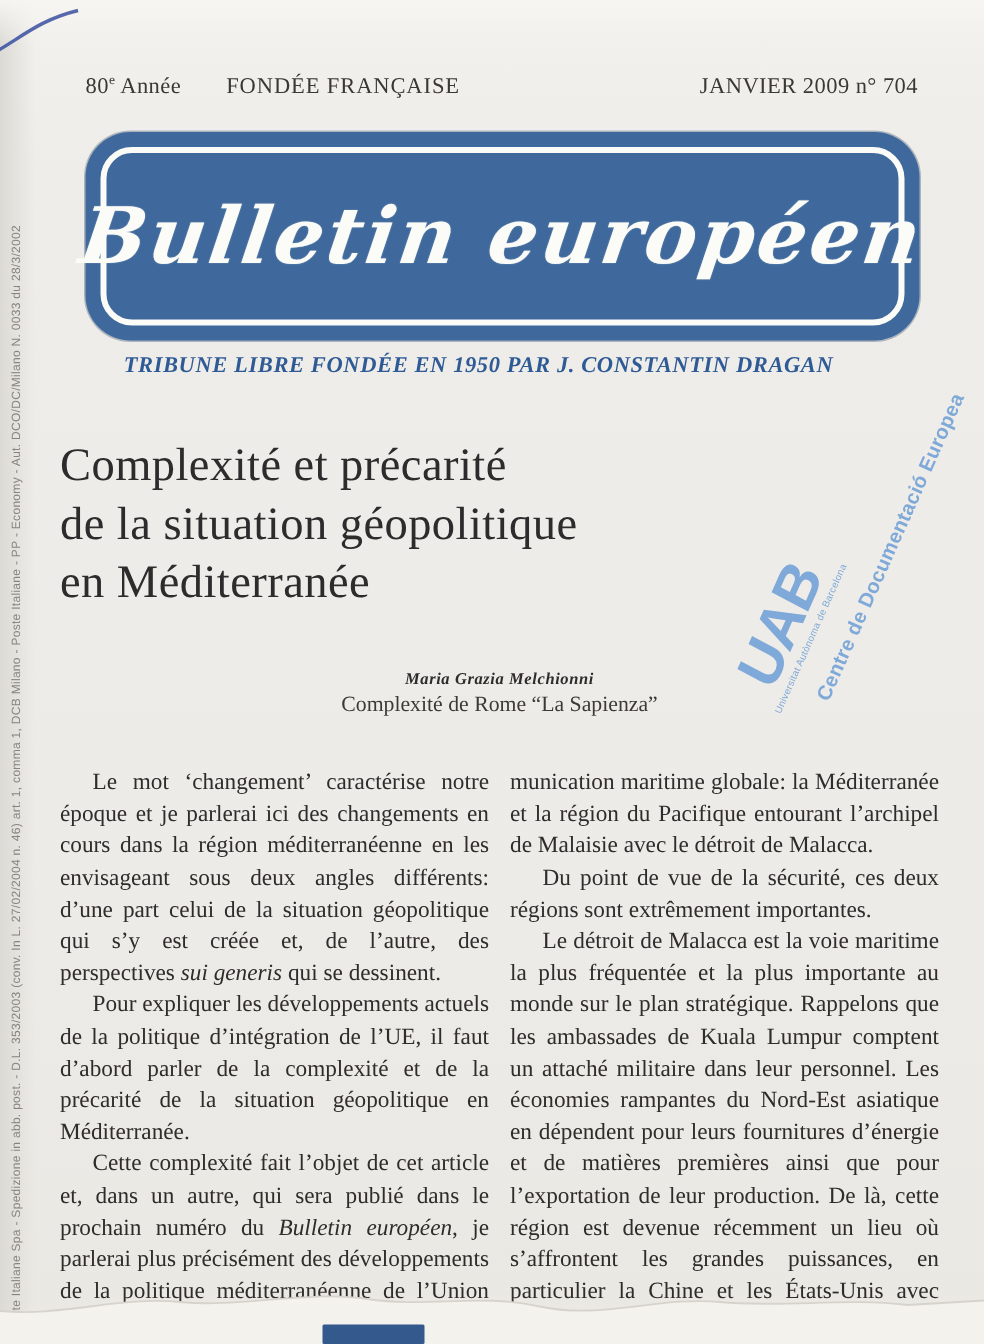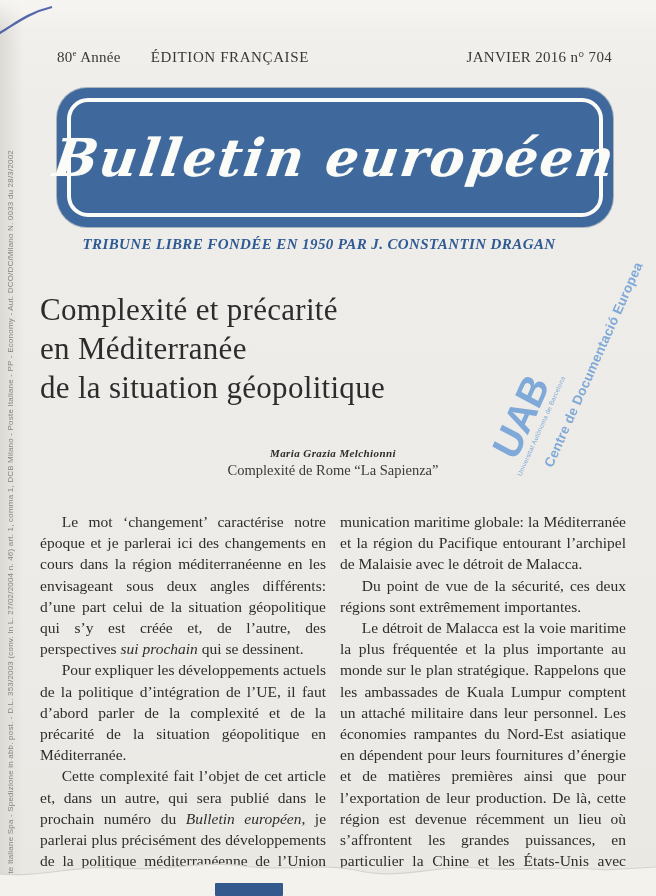--- a/index.html
+++ b/index.html
@@ -139,54 +139,54 @@
 <div class="page">
   <div class="edge-left"></div>
   <div class="edge-top"></div>
 
   <svg class="pen-stroke" width="70" height="44" viewBox="0 0 70 44">
     <path d="M-2,34 C14,25 27,13 52,7" fill="none" stroke="#3a4fa0" stroke-width="2.3" opacity="0.85"></path>
   </svg>
 
   <div class="header">
     <span class="annee"><span>80</span><sup>e</sup><span> Année</span></span>
-    <span class="edition">ÉDITION FRANÇAISE</span>
-    <span class="issue">JANVIER 2016 n° 704</span>
+    <span class="edition">FONDÉE FRANÇAISE</span>
+    <span class="issue">JANVIER 2009 n° 704</span>
   </div>
 
   <div class="banner">
     <div class="banner-inner">
       <div class="banner-title">Bulletin européen</div>
     </div>
   </div>
 
   <div class="tagline">TRIBUNE LIBRE FONDÉE EN 1950 PAR J. CONSTANTIN DRAGAN</div>
 
   <div class="article-title">
     <div>Complexité et précarité</div>
+    <div>de la situation géopolitique</div>
     <div>en Méditerranée</div>
-    <div>de la situation géopolitique</div>
   </div>
 
   <div class="byline">
     <div class="author">Maria Grazia Melchionni</div>
     <div class="affiliation">Complexité de Rome “La Sapienza”</div>
   </div>
 
   <div class="stamp">
     <div class="uab-block">
       <div class="uab-logo">UAB</div>
       <div class="uab-caption">Universitat Autònoma de Barcelona</div>
     </div>
     <div class="centre-line">Centre de Documentació Europea</div>
   </div>
 
   <div class="columns">
     <div class="col">
-        <p class="body-par indent"><span>Le mot ‘changement’ caractérise notre époque et je parlerai ici des changements en cours dans la région méditerranéenne en les envisageant sous deux angles différents: d’une part celui de la situation géopolitique qui s’y est créée et, de l’autre, des perspectives </span><em>sui prochain</em><span> qui se dessinent.</span></p>
+        <p class="body-par indent"><span>Le mot ‘changement’ caractérise notre époque et je parlerai ici des changements en cours dans la région méditerranéenne en les envisageant sous deux angles différents: d’une part celui de la situation géopolitique qui s’y est créée et, de l’autre, des perspectives </span><em>sui generis</em><span> qui se dessinent.</span></p>
         <p class="body-par indent"><span>Pour expliquer les développements actuels de la politique d’intégration de l’UE, il faut d’abord parler de la complexité et de la précarité de la situation géopolitique en Méditerranée.</span></p>
         <p class="body-par indent"><span>Cette complexité fait l’objet de cet article et, dans un autre, qui sera publié dans le prochain numéro du </span><em>Bulletin européen</em><span>, je parlerai plus précisément des développements de la politique méditerranéenne de l’Union européenne. Il existe, aujourd’hui, deux carrefours importants pour la com-</span></p>
       </div>
     <div class="col">
         <p class="body-par"><span>munication maritime globale: la Méditerranée et la région du Pacifique entourant l’archipel de Malaisie avec le détroit de Malacca.</span></p>
         <p class="body-par indent"><span>Du point de vue de la sécurité, ces deux régions sont extrêmement importantes.</span></p>
         <p class="body-par indent"><span>Le détroit de Malacca est la voie maritime la plus fréquentée et la plus importante au monde sur le plan stratégique. Rappelons que les ambassades de Kuala Lumpur comptent un attaché militaire dans leur personnel. Les économies rampantes du Nord-Est asiatique en dépendent pour leurs fournitures d’énergie et de matières premières ainsi que pour l’exportation de leur production. De là, cette région est devenue récemment un lieu où s’affrontent les grandes puissances, en particulier la Chine et les États-Unis avec leurs alliés</span></p>
       </div>
   </div>
 

